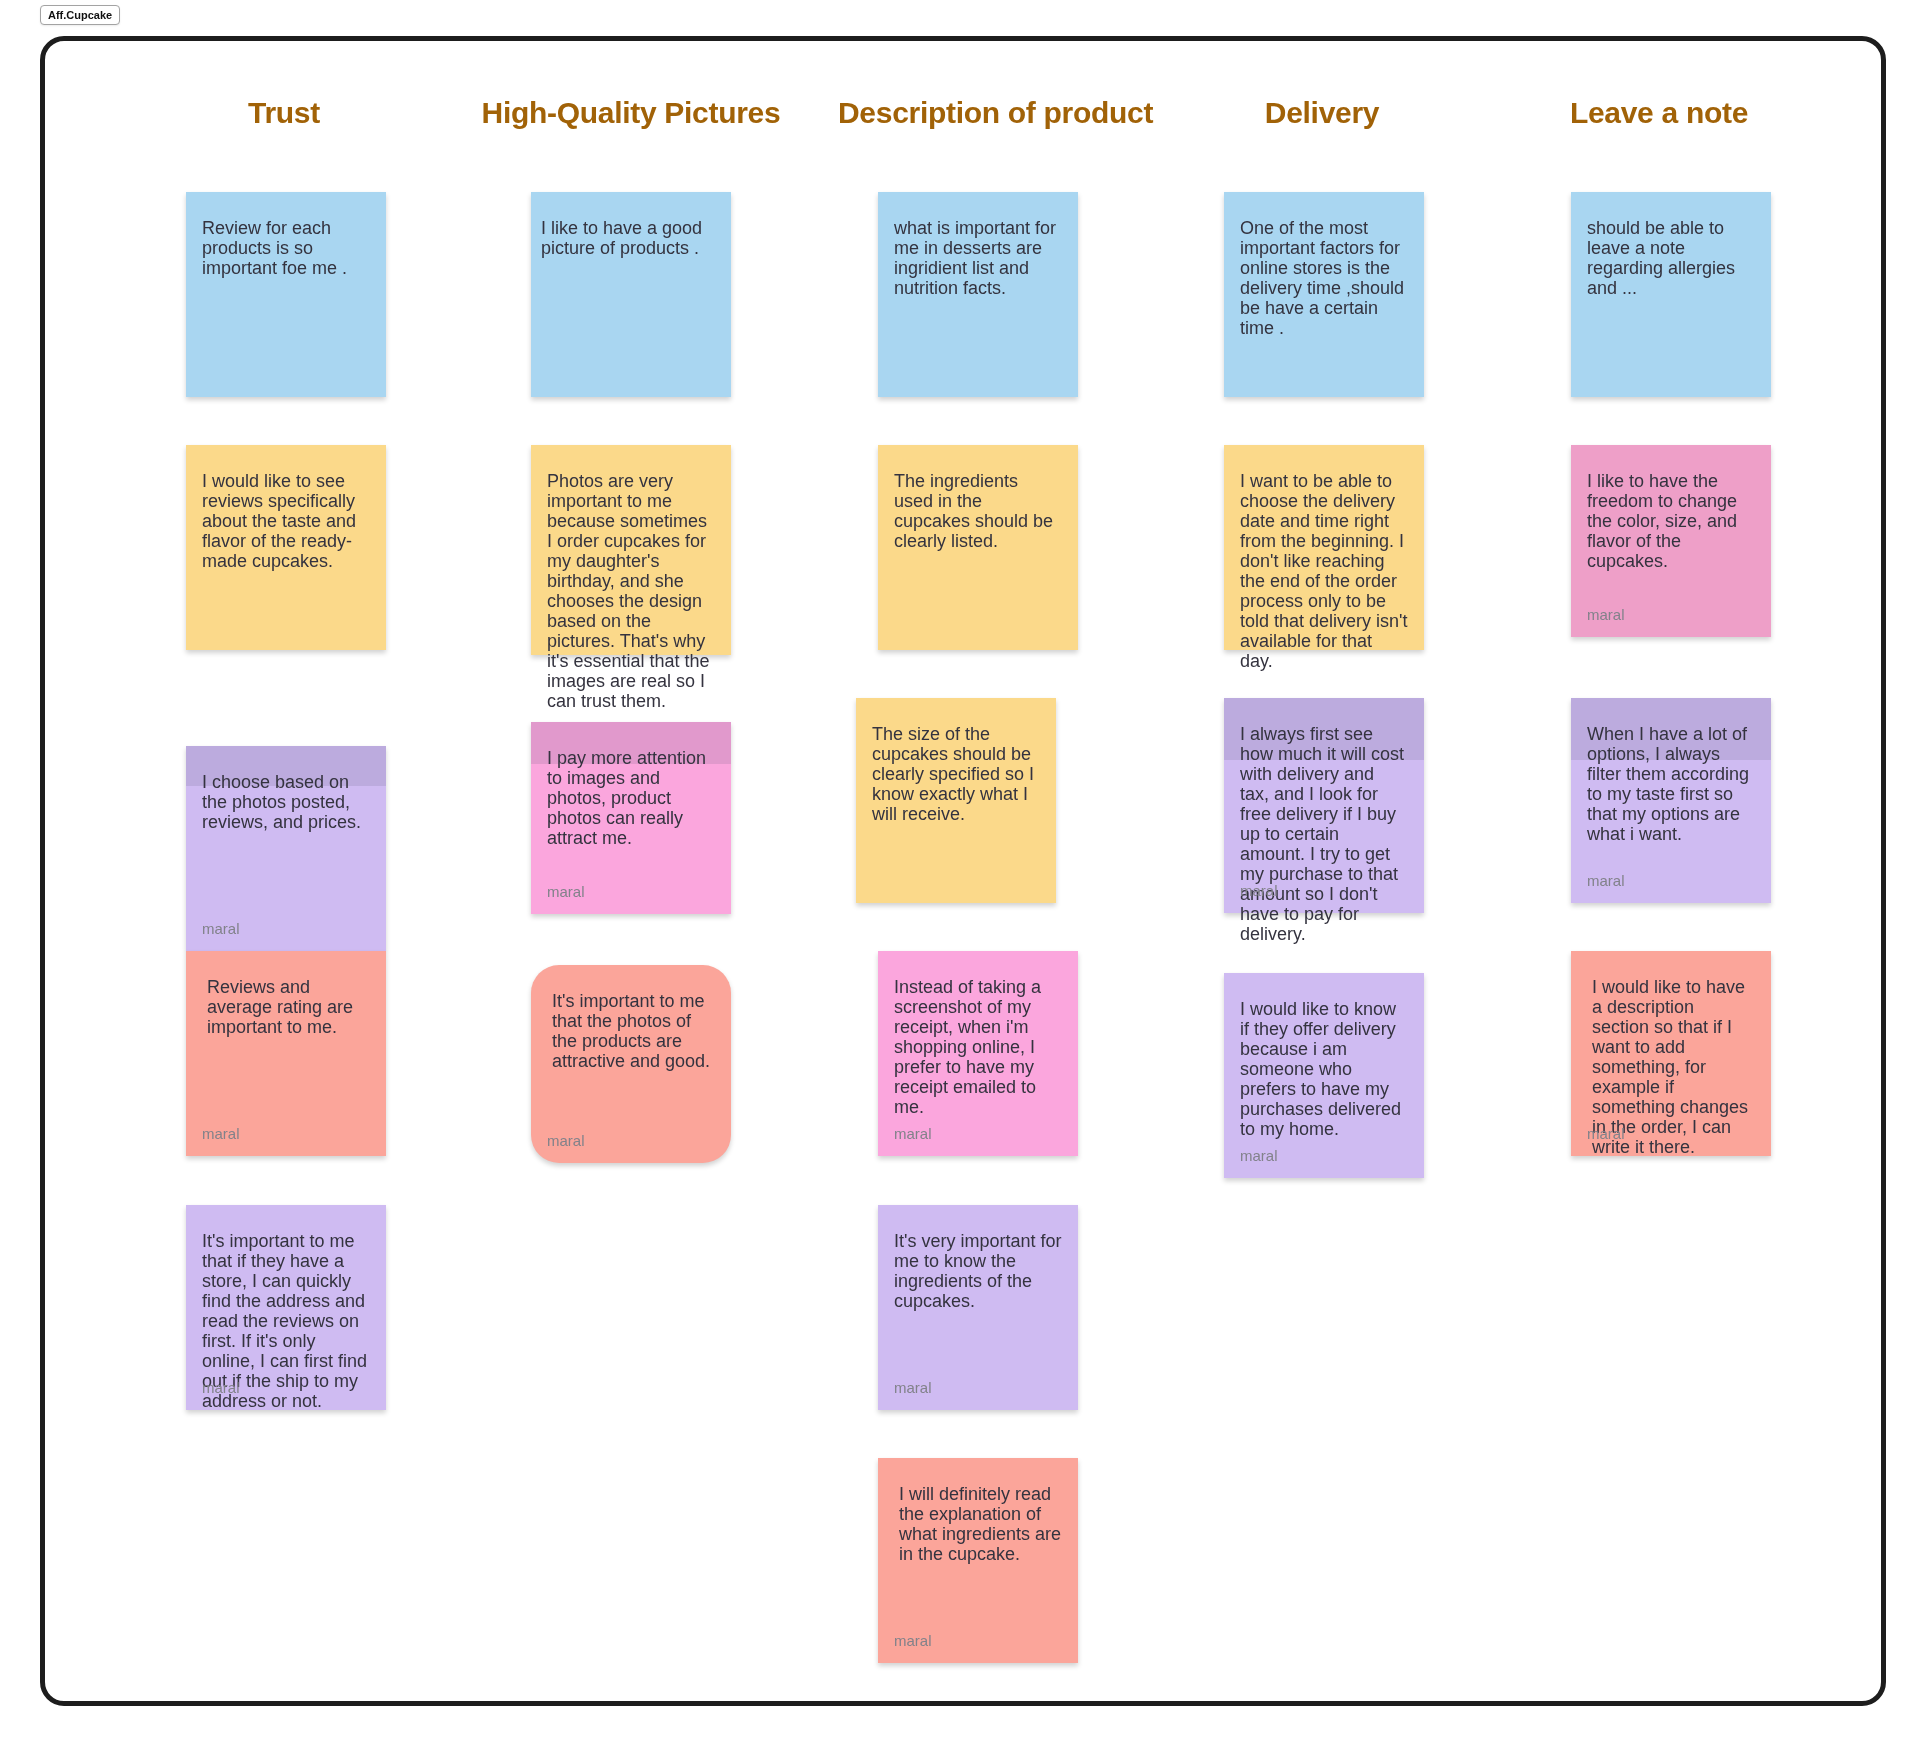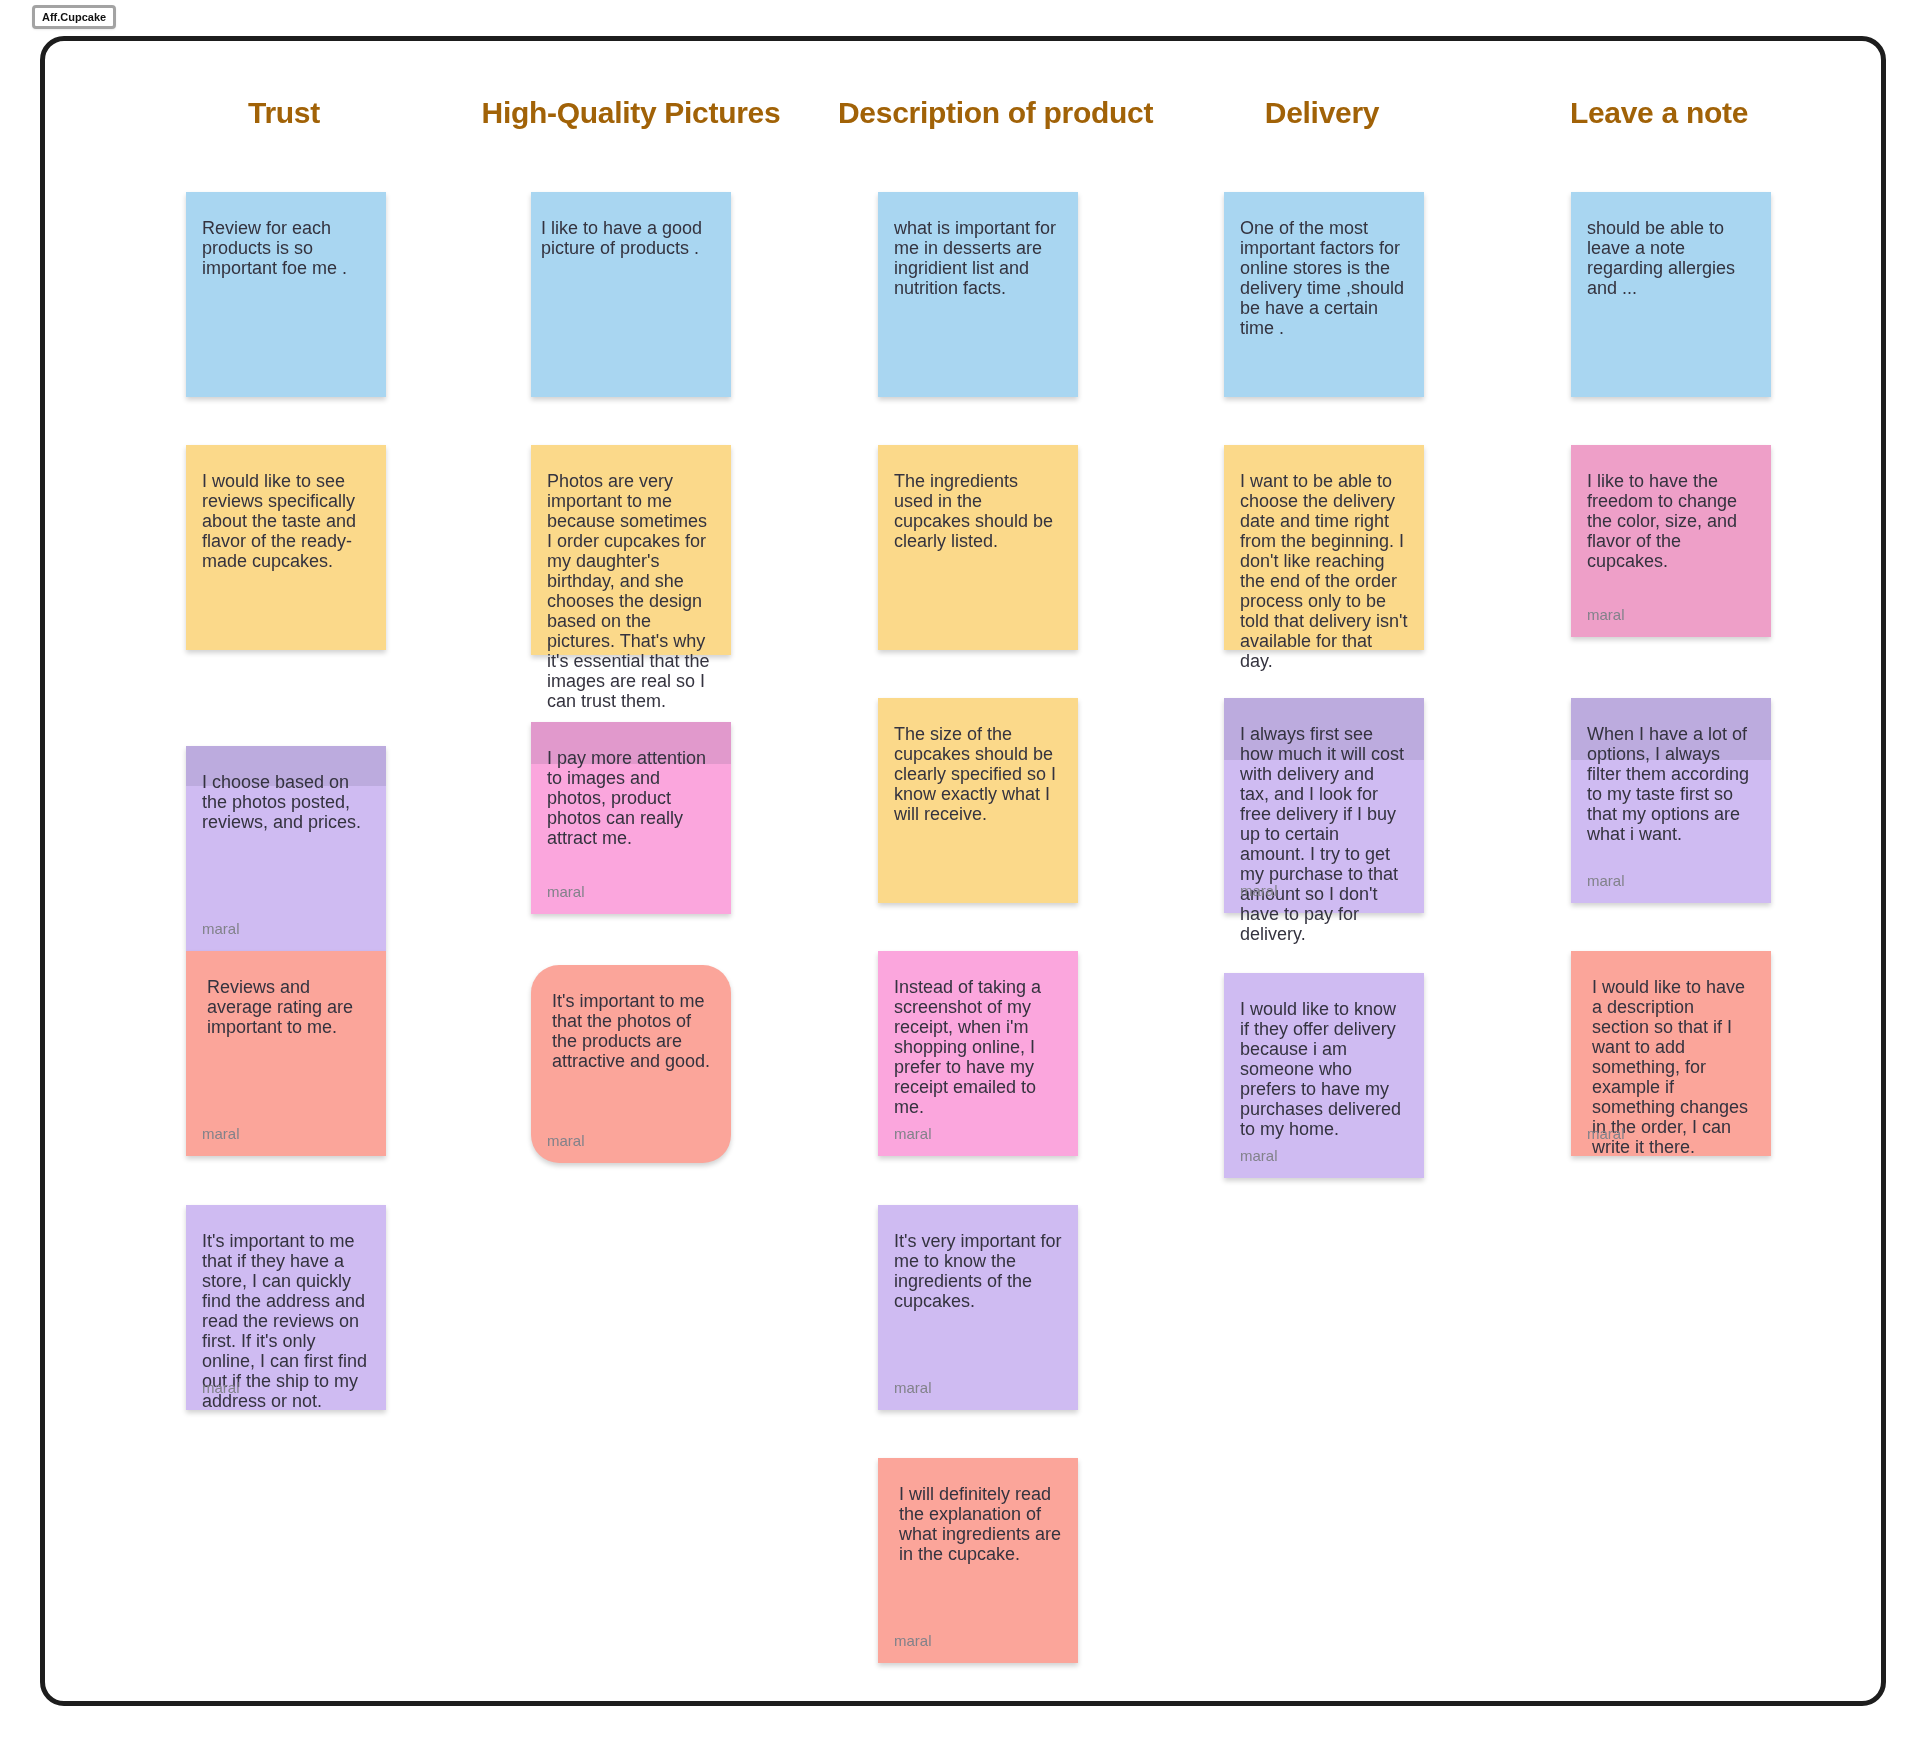--- a/index.html
+++ b/index.html
@@ -1,22 +1,22 @@
 <!DOCTYPE html>
 <html><head>
 <meta charset="utf-8">
 <style>
   html,body { margin:0; padding:0; background:#ffffff; }
   .page {
     position:relative; width:1920px; height:1749px;
     font-family:"Liberation Sans", sans-serif; background:#ffffff; overflow:hidden;
   }
   .file-tab {
-    position:absolute; left:32px; top:5px;
-    background:#ffffff; border:3px solid #a3a3a3; border-radius:4px;
+    position:absolute; left:40px; top:5px;
+    background:#ffffff; border:1px solid #a3a3a3; border-radius:4px;
     padding:3px 7px; font-size:11px; font-weight:700; color:#111;
     box-shadow:0 1px 2px rgba(0,0,0,0.08); cursor:pointer;
   }
   .board-frame {
     position:absolute; left:40px; top:36px; width:1846px; height:1670px;
     border:5px solid #1d1d1d; border-radius:24px; box-sizing:border-box;
     background:#ffffff;
   }
   .col-header {
     position:absolute; top:96px; width:300px; height:44px;
@@ -105,21 +105,21 @@
   </div>
 
   <div class="note tone-blue" style="left:878px; top:192px;">
     <div class="note-text">what is important for me in desserts are ingridient list and nutrition facts.</div>
     <div class="note-author"></div>
   </div>
   <div class="note tone-yellow" style="left:878px; top:445px;">
     <div class="note-text">The ingredients used in the cupcakes should be clearly listed.</div>
     <div class="note-author"></div>
   </div>
-  <div class="note tone-yellow" style="left:878px; top:698px;">
+  <div class="note tone-yellow" style="left:856px; top:698px;">
     <div class="note-text">The size of the cupcakes should be clearly specified so I know exactly what I will receive.</div>
     <div class="note-author"></div>
   </div>
   <div class="note tone-pink" style="left:878px; top:951px;">
     <div class="note-text">Instead of taking a screenshot of my receipt, when i'm shopping online, I prefer to have my receipt emailed to me.</div>
     <div class="note-author">maral</div>
   </div>
   <div class="note tone-purple" style="left:878px; top:1205px;">
     <div class="note-text">It's very important for me to know the ingredients of the cupcakes.</div>
     <div class="note-author">maral</div>

